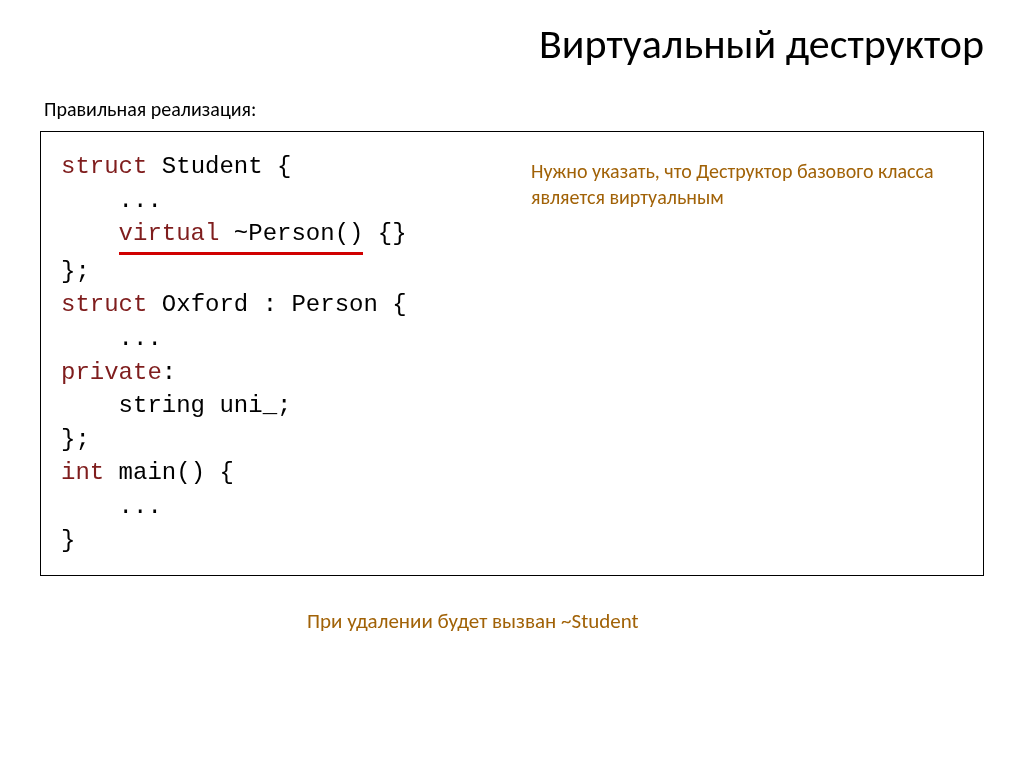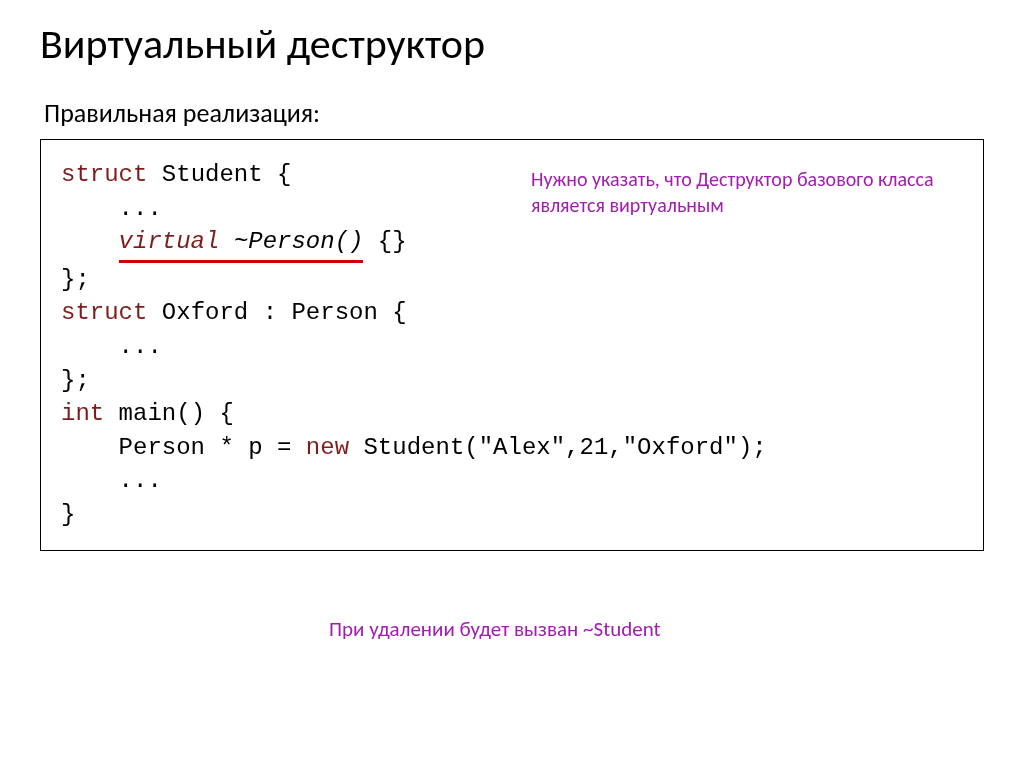--- a/index.html
+++ b/index.html
@@ -9,29 +9,29 @@
     }
     body {
       width: 1024px;
       height: 767px;
       background: #ffffff;
       font-family: Calibri, Arial, sans-serif;
       padding: 10px 40px 20px 40px;
       position: relative;
     }
     .title {
-      text-align: left;
+      text-align: right;
       font-size: 42px;
       font-weight: normal;
       color: #000;
       margin-bottom: 28px;
       margin-top: 8px;
     }
     .subtitle {
-      font-size: 26px;
+      font-size: 20px;
       color: #000;
       margin-bottom: 10px;
       margin-left: 4px;
     }
     .code-box {
       border: 1px solid #000;
       padding: 18px 20px 18px 20px;
       font-family: "Courier New", Courier, monospace;
       font-size: 24px;
       line-height: 1.4;
@@ -41,57 +41,57 @@
       white-space: pre;
       color: #000;
     }
     .kw {
       color: #7f1d1d;
     }
     .underline {
       display: inline-block;
       border-bottom: 3px solid #d00000;
       padding-bottom: 1px;
-      font-style: italic;
     }
     .annotation {
       position: absolute;
-      color: #a21caf;
+      color: #a16207;
       font-family: Calibri, Arial, sans-serif;
       font-size: 20px;
       line-height: 1.3;
     }
     .annotation.top {
       left: 490px;
       top: 26px;
       width: 420px;
     }
     .annotation.bottom {
-      left: 288px;
+      left: 266px;
       top: 476px;
       font-size: 21px;
     }
   </style>
 </head>
 <body>
 
 <h1 class="title">Виртуальный деструктор</h1>
 
 <div class="subtitle">Правильная реализация:</div>
 
 <div class="code-box">
   <div class="annotation top">Нужно указать, что Деструктор базового класса является виртуальным</div>
 
   <div class="code-line"><span class="kw">struct</span><span> Student {</span></div>
   <div class="code-line">    ...</div>
   <div class="code-line"><span>    </span><span class="underline"><span class="kw">virtual</span><span> ~Person()</span></span><span> {}</span></div>
   <div class="code-line">};</div>
   <div class="code-line"><span class="kw">struct</span><span> Oxford : Person {</span></div>
   <div class="code-line">    ...</div>
+  <div class="code-line"><span class="kw">private</span><span>:</span></div>
+  <div class="code-line">    string uni_;</div>
   <div class="code-line">};</div>
   <div class="code-line"></div>
   <div class="code-line"><span class="kw">int</span><span> main() {</span></div>
-  <div class="code-line"><span>    Person * p = </span><span class="kw">new</span><span> Student("Alex",21,"Oxford");</span></div>
   <div class="code-line">    ...</div>
   <div class="code-line">}</div>
 
   <div class="annotation bottom">При удалении будет вызван ~Student</div>
 </div>
 
 </body></html>

